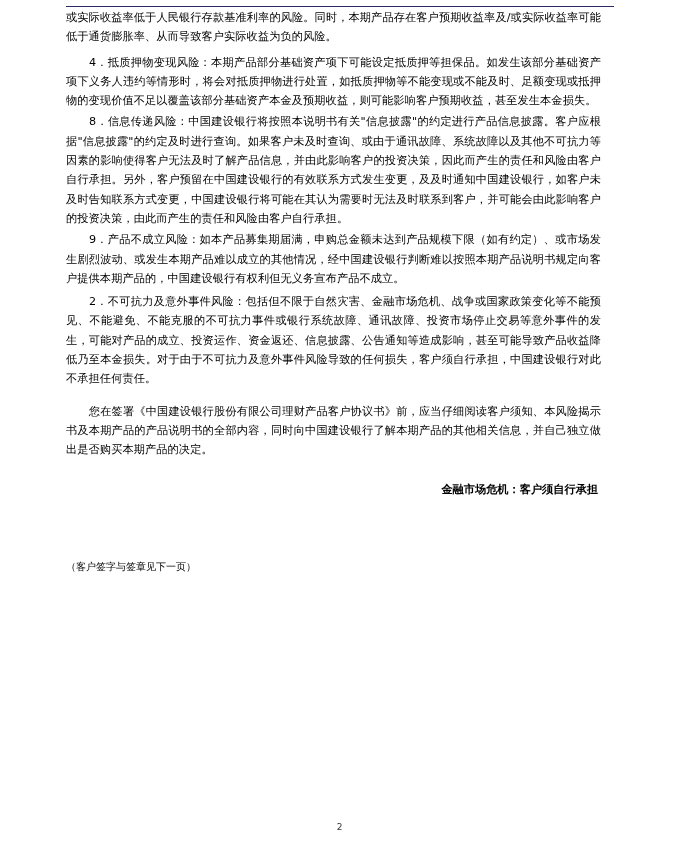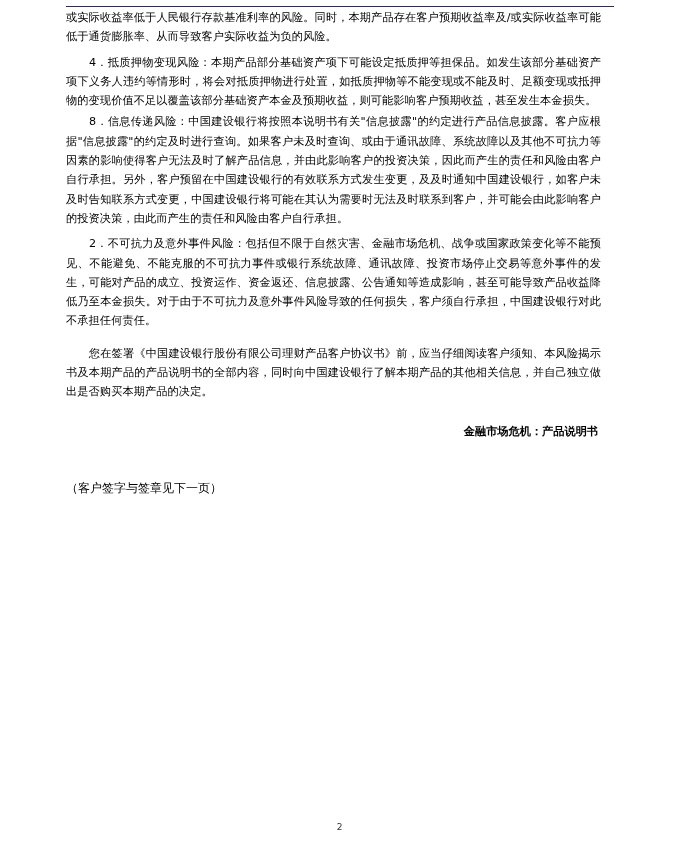--- a/index.html
+++ b/index.html
@@ -48,23 +48,23 @@
   .gap-lg { height: 13px; }
   .sig {
     font-size: 11.2px;
     line-height: 19.3px;
     text-align: right;
     font-weight: bold;
     margin-top: 14px;
     padding-right: 16px;
   }
   .closing {
-    font-size: 12px;
+    font-size: 10px;
     line-height: 19.3px;
-    margin-top: 38px;
+    margin-top: 58px;
   }
   .footer-page {
     position: absolute;
     left: 0;
     right: 0;
     bottom: 12px;
     text-align: center;
     font-size: 9px;
     color: #333;
   }
@@ -80,33 +80,34 @@
 
     <p class="para">或实际收益率低于人民银行存款基准利率的风险。同时，本期产品存在客户预期收益率及/或实际收益率可能低于通货膨胀率、从而导致客户实际收益为负的风险。</p>
 
     <div class="gap-md"></div>
     <p class="para">　　4．抵质押物变现风险：本期产品部分基础资产项下可能设定抵质押等担保品。如发生该部分基础资产项下义务人违约等情形时，将会对抵质押物进行处置，如抵质押物等不能变现或不能及时、足额变现或抵押物的变现价值不足以覆盖该部分基础资产本金及预期收益，则可能影响客户预期收益，甚至发生本金损失。</p>
 
     <div class="gap-sm"></div>
     <p class="para">　　8．信息传递风险：中国建设银行将按照本说明书有关"信息披露"的约定进行产品信息披露。客户应根据"信息披露"的约定及时进行查询。如果客户未及时查询、或由于通讯故障、系统故障以及其他不可抗力等因素的影响使得客户无法及时了解产品信息，并由此影响客户的投资决策，因此而产生的责任和风险由客户自行承担。另外，客户预留在中国建设银行的有效联系方式发生变更，及及时通知中国建设银行，如客户未及时告知联系方式变更，中国建设银行将可能在其认为需要时无法及时联系到客户，并可能会由此影响客户的投资决策，由此而产生的责任和风险由客户自行承担。</p>
 
     <div class="gap-sm"></div>
+    <p class="para">　　9．产品不成立风险：如本产品募集期届满，申购总金额未达到产品规模下限（如有约定）、或市场发生剧烈波动、或发生本期产品难以成立的其他情况，经中国建设银行判断难以按照本期产品说明书规定向客户提供本期产品的，中国建设银行有权利但无义务宣布产品不成立。</p>
 
     <div class="gap-sm"></div>
 
     <div class="gap-sm"></div>
     <p class="para">　　2．不可抗力及意外事件风险：包括但不限于自然灾害、金融市场危机、战争或国家政策变化等不能预见、不能避免、不能克服的不可抗力事件或银行系统故障、通讯故障、投资市场停止交易等意外事件的发生，可能对产品的成立、投资运作、资金返还、信息披露、公告通知等造成影响，甚至可能导致产品收益降低乃至本金损失。对于由于不可抗力及意外事件风险导致的任何损失，客户须自行承担，中国建设银行对此不承担任何责任。</p>
 
     <div class="gap-lg"></div>
     <p class="para">　　您在签署《中国建设银行股份有限公司理财产品客户协议书》前，应当仔细阅读客户须知、本风险揭示书及本期产品的产品说明书的全部内容，同时向中国建设银行了解本期产品的其他相关信息，并自己独立做出是否购买本期产品的决定。</p>
 
     <div class="gap-md"></div>
 
     <div class="sig">
-      <span>金融市场危机：</span><span>产品说明书</span>
+      <span>金融市场危机：</span><span>客户须自行承担</span>
     </div>
 
     <p class="closing">（客户签字与签章见下一页）</p>
 
   </div>
 
   <div class="footer-page">2</div>
 
 </div>
 

